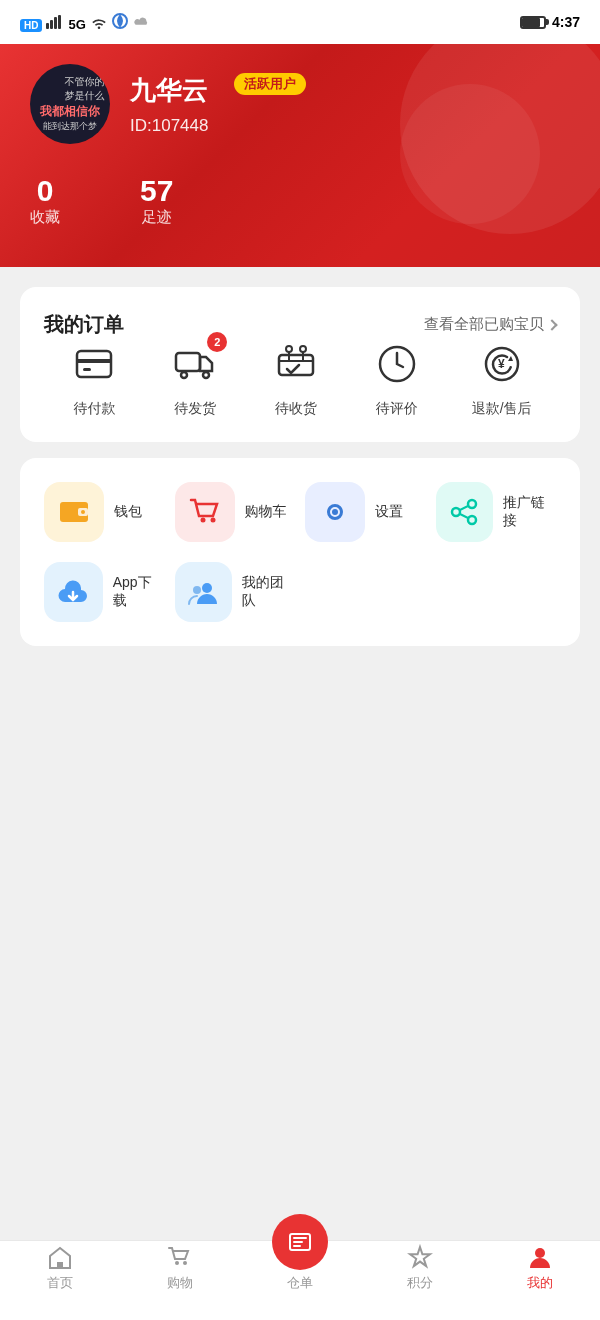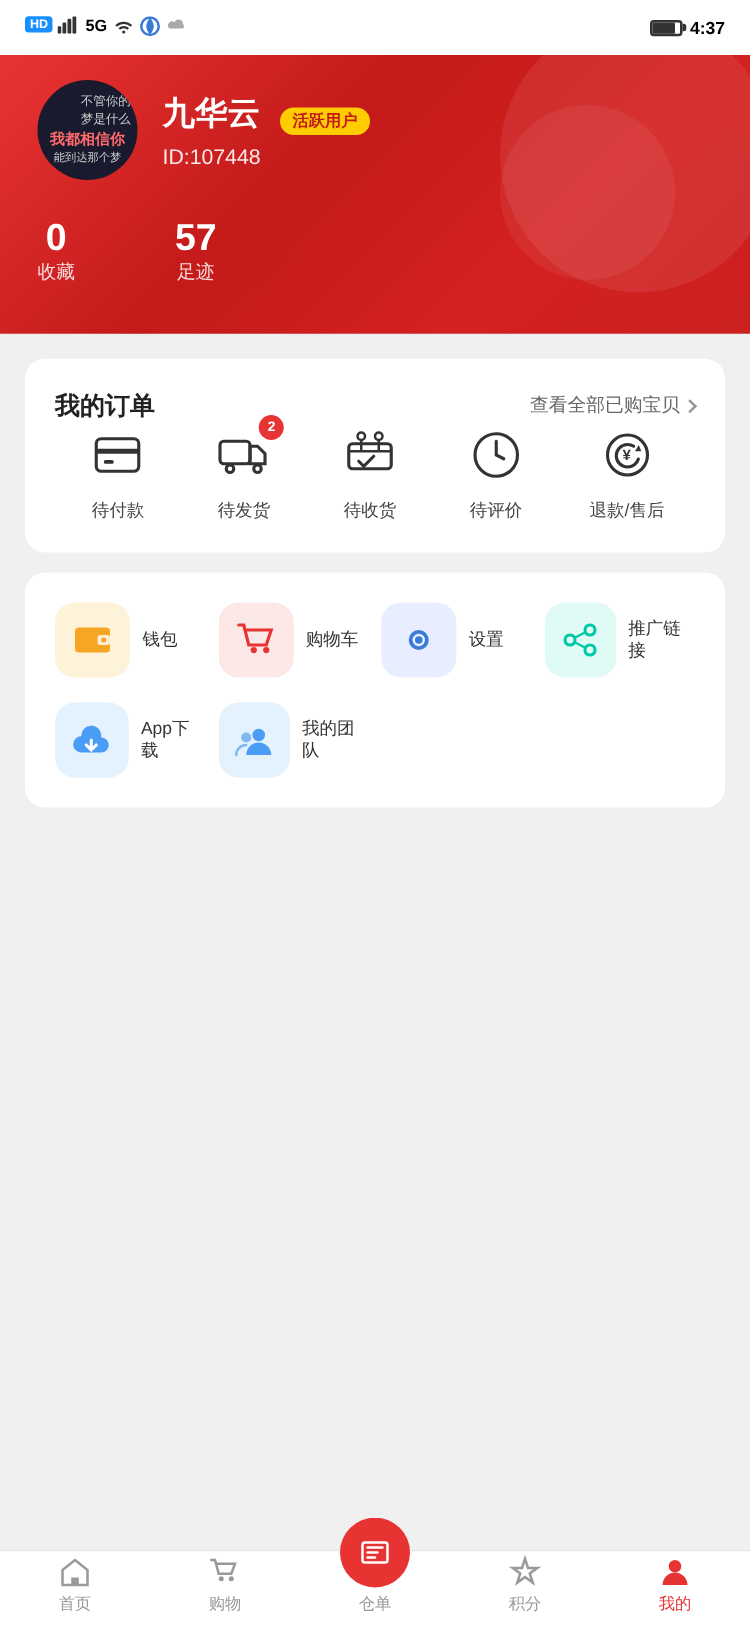--- a/index.html
+++ b/index.html
@@ -16,21 +16,21 @@
     .status-bar {
       display: flex;
       justify-content: space-between;
       align-items: center;
       padding: 8px 20px;
       background: #fff;
       height: 44px;
     }
     .status-left {
       display: flex;
-      align-items: flex-start;
+      align-items: flex-end;
       gap: 4px;
       font-size: 12px;
     }
     .status-right {
       display: flex;
       align-items: center;
       gap: 6px;
       font-size: 14px;
       font-weight: 600;
     }
@@ -116,22 +116,22 @@
     .avatar-text-inner .highlight {
       color: #ff6b6b;
       font-size: 10px;
       font-weight: bold;
     }
     .profile-info {
       color: #fff;
     }
     .profile-name-row {
       display: flex;
-      align-items: flex-end;
-      gap: 16px;
+      align-items: flex-start;
+      gap: 26px;
       margin-bottom: 8px;
     }
     .profile-name {
       font-size: 26px;
       font-weight: 700;
       color: #fff;
     }
     .active-badge {
       background: #ffcc00;
       color: #c41a1a;

